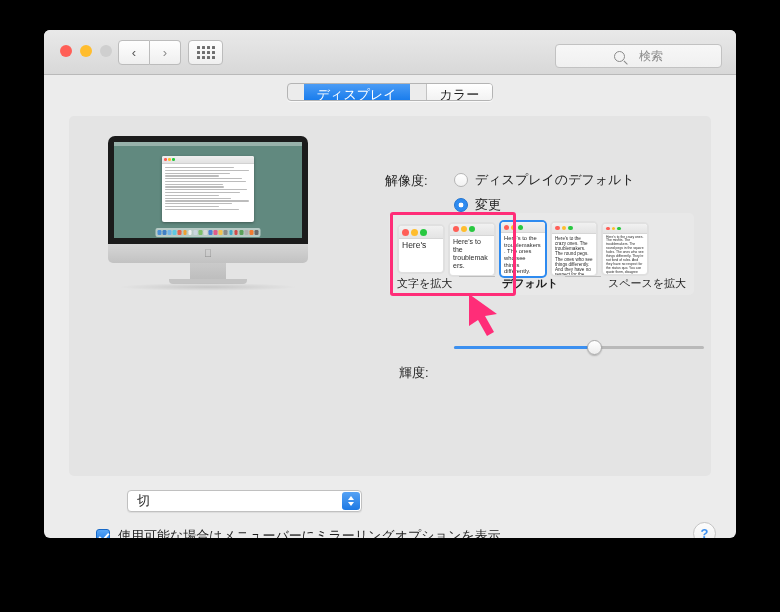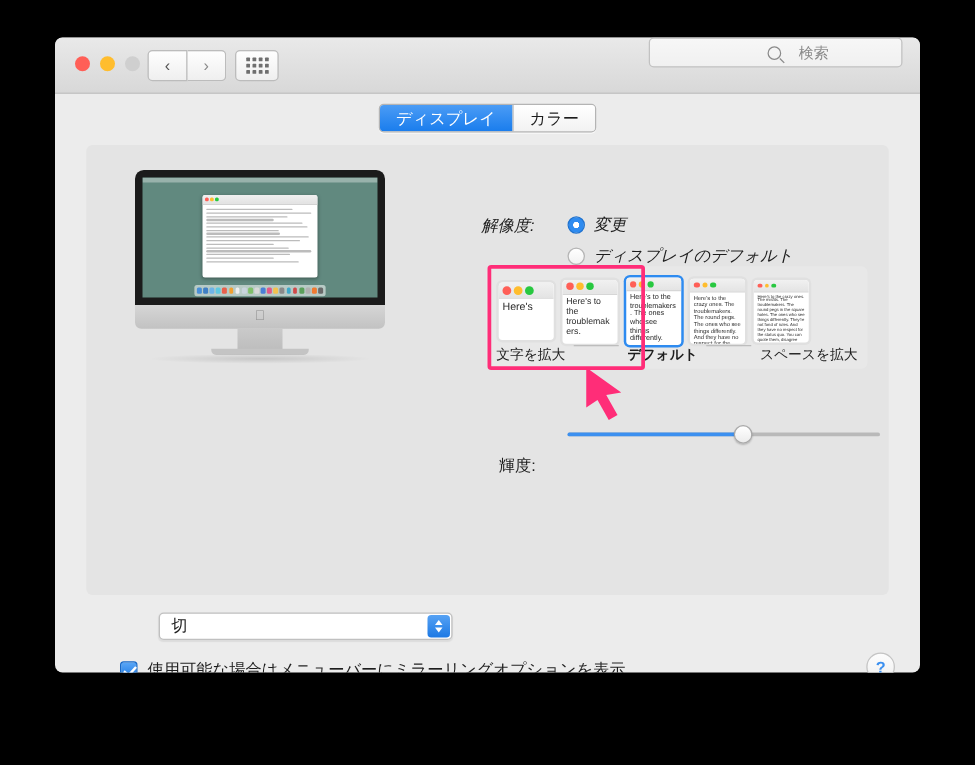--- a/index.html
+++ b/index.html
@@ -30,35 +30,35 @@
   .navbtn:last-child{border-radius:0 4px 4px 0;border-left:none;}
   .gridbtn{position:absolute;left:144px;top:10px;width:33px;height:23px;
            background:linear-gradient(#fefefe,#efefef);border:1px solid #bcbcbc;
            border-radius:4px;display:flex;align-items:center;justify-content:center;}
   .griddots{display:grid;grid-template-columns:repeat(4,3px);gap:2px;}
   .griddots i{width:3px;height:3px;background:#6f6f6f;border-radius:.5px;display:block;}
 
   .wintitle{position:absolute;left:0;right:0;top:13px;text-align:center;
             font-size:14px;color:#2b2b2b;}
 
-  .searchbox{position:absolute;right:14px;top:0;width:165px;height:22px;
+  .searchbox{position:absolute;right:14px;top:14px;width:165px;height:22px;
              background:linear-gradient(#f7f7f7,#f0f0f0);border:1px solid #c2c2c2;
-             border-radius:4px;display:flex;align-items:center;justify-content:center;gap:14px;padding-left:36px;}
+             border-radius:4px;display:flex;align-items:center;justify-content:center;gap:14px;}
   .searchbox .sicon{width:9px;height:9px;border:1.4px solid #8a8a8a;border-radius:50%;
                     position:relative;}
   .searchbox .sicon::after{content:"";position:absolute;right:-4px;bottom:-3px;
                     width:5px;height:1.4px;background:#8a8a8a;transform:rotate(45deg);}
   .searchbox span{font-size:12px;color:#8a8a8a;}
 
   
   .tabrow{position:absolute;left:0;right:0;top:53px;display:flex;justify-content:center;}
   .tabs{display:flex;border:1px solid #b4b4b4;border-radius:4px;overflow:hidden;
         box-shadow:0 1px 0 rgba(255,255,255,.7);}
-  .tab{padding:0 13px;height:21px;line-height:22px;font-size:13px;color:#1d1d1d;
-       background:linear-gradient(#ffffff,#f2f2f2);border-left:1px solid #c3c3c3;}
+  .tab{padding:0 13px;height:16px;line-height:22px;font-size:13px;color:#1d1d1d;
+       background:linear-gradient(#ffffff,#f2f2f2);border-left:1px solid #c3c3c3;margin-left:16px;}
   .tab:first-child{border-left:none;}
   .tab.sel{background:linear-gradient(#4b9cf5,#1a7ded);color:#fff;}
 
   
   .panel{position:absolute;left:25px;top:86px;width:642px;height:360px;
          background:#e4e4e4;border-radius:5px;}
 
   
   .imac{position:absolute;left:39px;top:20px;width:200px;height:135px;}
   .bezel{position:absolute;left:0;top:0;width:200px;height:108px;background:#1b1b1b;
@@ -87,21 +87,21 @@
   .neck{position:absolute;left:50%;top:127px;transform:translateX(-50%);
         width:36px;height:17px;background:linear-gradient(#cacaca,#bdbdbd);}
   .foot{position:absolute;left:50%;top:143px;transform:translateX(-50%);
         width:78px;height:5px;background:#c4c4c4;border-radius:0 0 4px 4px;}
   .shadow{position:absolute;left:50%;top:147px;transform:translateX(-50%);
           width:180px;height:8px;border-radius:50%;
           background:radial-gradient(ellipse at center,rgba(0,0,0,.13),rgba(0,0,0,0) 70%);}
 
   
   .lbl{font-size:13px;color:#1d1d1d;}
-  .res-row{position:absolute;left:385px;top:55px;font-style:italic;}
+  .res-row{position:absolute;left:385px;top:55px;}
   .res-label{position:absolute;left:-69px;top:1px;font-size:13px;color:#1d1d1d;}
   .radio-line{display:flex;align-items:center;gap:7px;margin-bottom:7px;}
   .radio{width:14px;height:14px;border-radius:50%;border:1px solid #b5b5b5;
          background:linear-gradient(#fff,#f2f2f2);box-sizing:border-box;}
   .radio.on{background:radial-gradient(circle at 50% 50%,#fff 0 2.4px,#2e8bf0 2.6px 100%);
             border-color:#1f72cf;}
 
   
   .scalewrap{position:absolute;left:320px;top:97px;width:305px;height:82px;
              background:#e8e8e8;border-radius:5px;}
@@ -276,26 +276,26 @@
       </div>
       <div class="neck"></div>
       <div class="foot"></div>
       <div class="shadow"></div>
     </div>
 
     <div class="res-row">
       <div class="res-label">解像度:</div>
       <div id="res-host">
           <div class="radio-line">
+            <div class="radio"></div>
+            <span class="lbl">ディスプレイのデフォルト</span>
+          </div>
+          <div class="radio-line">
             <div class="radio on"></div>
             <span class="lbl">変更</span>
-          </div>
-          <div class="radio-line">
-            <div class="radio"></div>
-            <span class="lbl">ディスプレイのデフォルト</span>
           </div>
         </div>
     </div>
 
     <div class="scalewrap">
       <div class="thumbs" id="thumbs-host">
           <div class="th" style="height: 50px;">
             <div class="th-in">
               <div class="th-bar" style="height: 12px;">
                 <i style="width: 7px; height: 7px; background: rgb(255, 95, 87);"></i>

